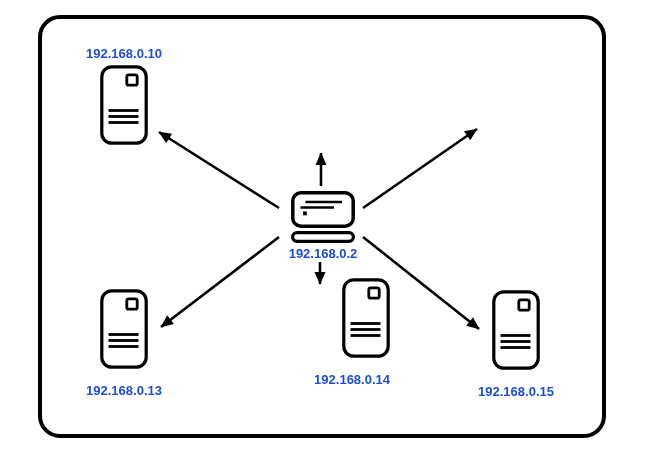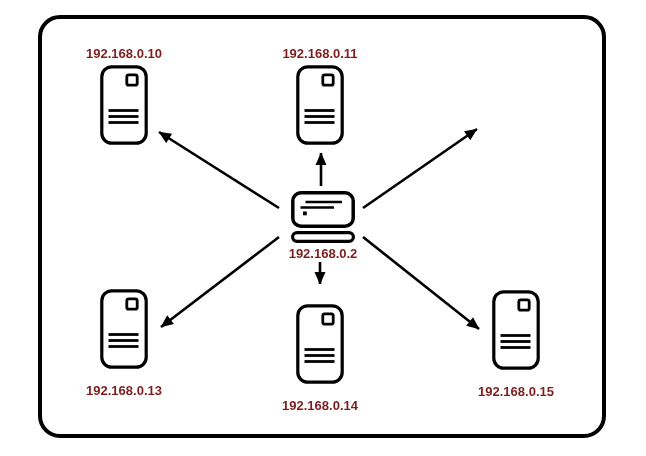--- a/index.html
+++ b/index.html
@@ -37,31 +37,31 @@
     width: 140px;
     display: flex;
     flex-direction: column;
     align-items: center;
   }
   .ip-label {
     font-size: 13px;
     font-weight: 700;
     line-height: 15px;
     white-space: nowrap;
-    color: #7f1d1d;
+    color: #1d4ed8;
   }
   .node.row-top .ip-label    { margin-bottom: 4px; }
   .node.row-bottom .ip-label { margin-top: 14px; }
   .node.central .ip-label    { margin-top: 3px; }
 
   #node-s0 { left: 54px;  top: 46px; }
   #node-s1 { left: 250px; top: 46px; }
   #node-s2 { left: 447px; top: 46px; }
   #node-s3 { left: 54px;  top: 289px; }
-  #node-s4 { left: 250px; top: 304px; }
+  #node-s4 { left: 250px; top: 278px; align-items: flex-end; }
   #node-s5 { left: 446px; top: 290px; }
   #node-central { left: 253px; top: 191px; justify-content: flex-end; }
 
   svg { display: block; }
 </style>
 </head>
 <body>
 
 <div class="canvas">
 
@@ -87,30 +87,20 @@
     <div class="ip-label">192.168.0.10</div>
     <svg width="48" height="80" viewBox="0 0 48 80">
       <rect x="1.8" y="1.8" width="44.4" height="76.4" rx="10" fill="none" stroke="#000" stroke-width="3.2"></rect>
       <rect x="26.8" y="9.8" width="10.4" height="10.4" rx="2" fill="none" stroke="#000" stroke-width="2.8"></rect>
       <line x1="8.5" y1="45.5" x2="38.5" y2="45.5" stroke="#000" stroke-width="2.8"></line>
       <line x1="8.5" y1="51.5" x2="38.5" y2="51.5" stroke="#000" stroke-width="2.8"></line>
       <line x1="8.5" y1="57.5" x2="38.5" y2="57.5" stroke="#000" stroke-width="2.8"></line>
     </svg>
   </div>
 
-  <div class="node row-top" id="node-s1">
-    <div class="ip-label">192.168.0.11</div>
-    <svg width="48" height="80" viewBox="0 0 48 80">
-      <rect x="1.8" y="1.8" width="44.4" height="76.4" rx="10" fill="none" stroke="#000" stroke-width="3.2"></rect>
-      <rect x="26.8" y="9.8" width="10.4" height="10.4" rx="2" fill="none" stroke="#000" stroke-width="2.8"></rect>
-      <line x1="8.5" y1="45.5" x2="38.5" y2="45.5" stroke="#000" stroke-width="2.8"></line>
-      <line x1="8.5" y1="51.5" x2="38.5" y2="51.5" stroke="#000" stroke-width="2.8"></line>
-      <line x1="8.5" y1="57.5" x2="38.5" y2="57.5" stroke="#000" stroke-width="2.8"></line>
-    </svg>
-  </div>
 
 
   <div class="node central" id="node-central">
     <svg width="64" height="52" viewBox="0 0 64 52">
       <rect x="1.8" y="1.8" width="60.4" height="33.4" rx="8" fill="none" stroke="#000" stroke-width="3.5"></rect>
       <line x1="14.5" y1="11" x2="51" y2="11" stroke="#000" stroke-width="2.6"></line>
       <line x1="9.5" y1="16.5" x2="43" y2="16.5" stroke="#000" stroke-width="2.6"></line>
       <rect x="12" y="20.5" width="3.8" height="3.8" fill="#000"></rect>
       <rect x="1.6" y="41.6" width="60.8" height="8.8" rx="4.4" fill="none" stroke="#000" stroke-width="3.2"></rect>
     </svg>

